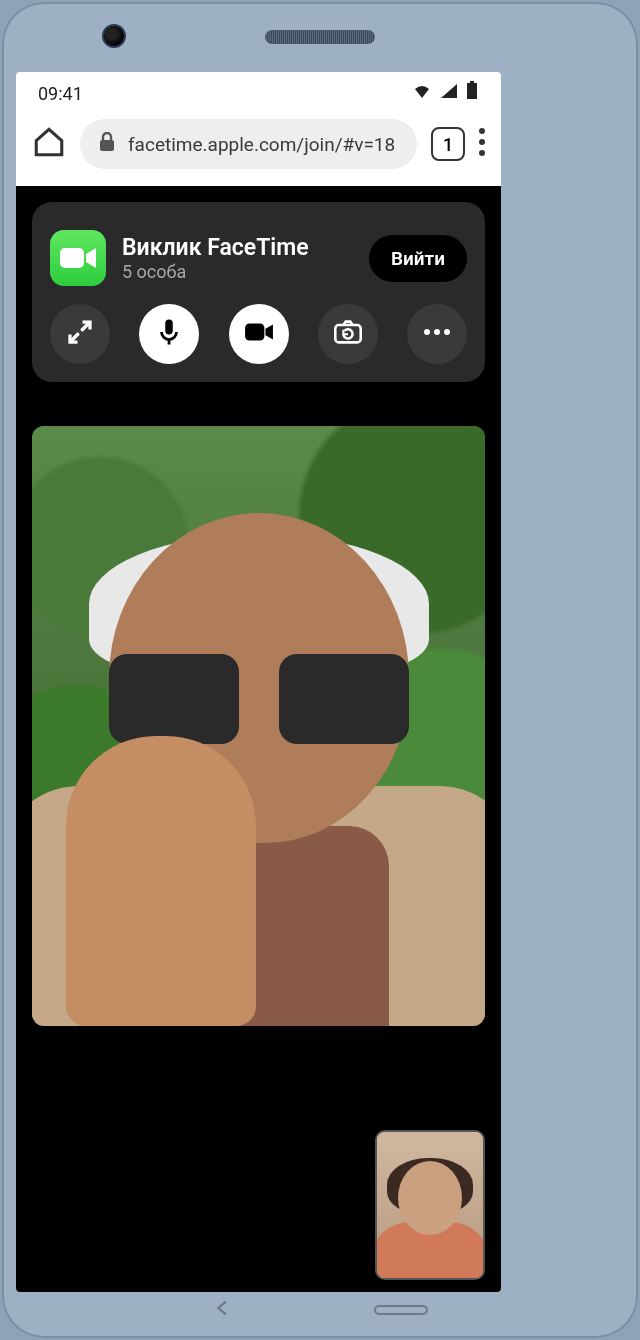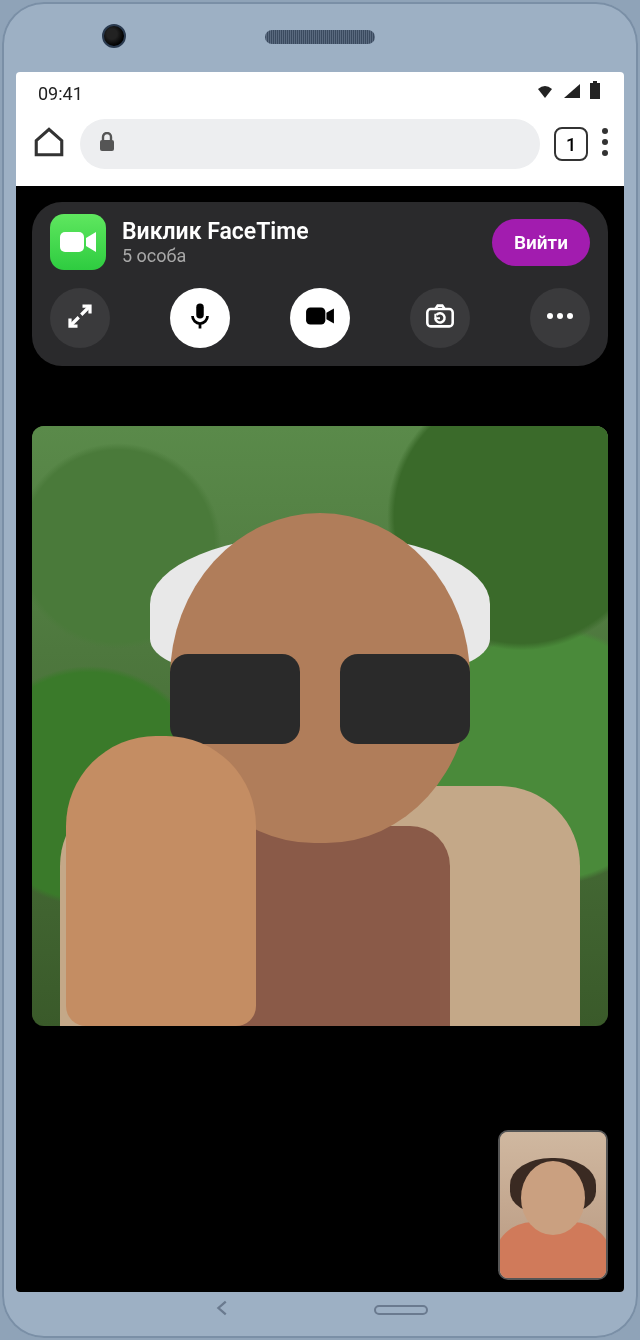--- a/index.html
+++ b/index.html
@@ -37,21 +37,21 @@
     }
     .front-cam {
       position: absolute;
       top: 22px; left: 100px;
       width: 24px; height: 24px;
       border-radius: 50%;
       background: radial-gradient(circle at 40% 40%, #222 30%, #000 70%);
       border: 2px solid #2a3a4f;
     }
     .screen {
-      width: 608px;
+      width: 485px;
       height: 1220px;
       margin-top: 56px;
       background: #fff;
       border-radius: 4px;
       overflow: hidden;
       display: flex;
       flex-direction: column;
     }
     .status-bar {
       height: 42px;
@@ -99,42 +99,42 @@
     .more-vert svg { width: 6px; height: 30px; }
     .browser-content {
       flex: 1;
       background: #000;
       position: relative;
     }
     .call-panel {
       position: absolute;
       top: 16px; left: 16px; right: 16px;
       background: #2a2a2c;
-      border-radius: 30px;
-      padding: 12px 18px 18px 18px;
+      border-radius: 20px;
+      padding: 28px 18px 18px 18px;
     }
     .call-header {
       display: flex;
       align-items: center;
       gap: 16px;
     }
     .ft-icon {
       width: 56px; height: 56px;
       background: linear-gradient(#5fe75f, #2ecc40);
       border-radius: 14px;
       display: flex;
       align-items: center;
       justify-content: center;
     }
     .ft-icon svg { width: 36px; height: 28px; fill: white; }
     .call-labels { flex: 1; color: white; }
     .call-title { font-size: 23px; font-weight: 600; }
     .call-sub { font-size: 18px; color: #a8a8a8; }
     .leave-btn {
-      background: #a21caf;
+      background: #000000;
       color: white;
       border-radius: 24px;
       padding: 12px 22px;
       font-size: 19px;
       font-weight: 600;
     }
     .control-row {
       display: flex;
       justify-content: space-between;
       margin-top: 18px;
@@ -282,20 +282,21 @@
             <path d="M3 11 L12 3 L21 11 V21 H3 Z"></path>
           </svg>
       </div>
       <div class="url-pill">
         <span>
           <svg width="18" height="20" viewBox="0 0 18 20" fill="#555">
               <rect x="2" y="8" width="14" height="11" rx="2"></rect>
               <path d="M5 8 V5 a4 4 0 0 1 8 0 V8" fill="none" stroke="#555" stroke-width="2.4"></path>
             </svg>
         </span>
+        <span class="url-text">facetime.apple.com/join/#v=18</span>
       </div>
       <div class="tab-count">
         <span>1</span>
       </div>
       <div class="more-vert">
         <svg viewBox="0 0 6 30" fill="#333">
             <circle cx="3" cy="4" r="3"></circle>
             <circle cx="3" cy="15" r="3"></circle>
             <circle cx="3" cy="26" r="3"></circle>
           </svg>

